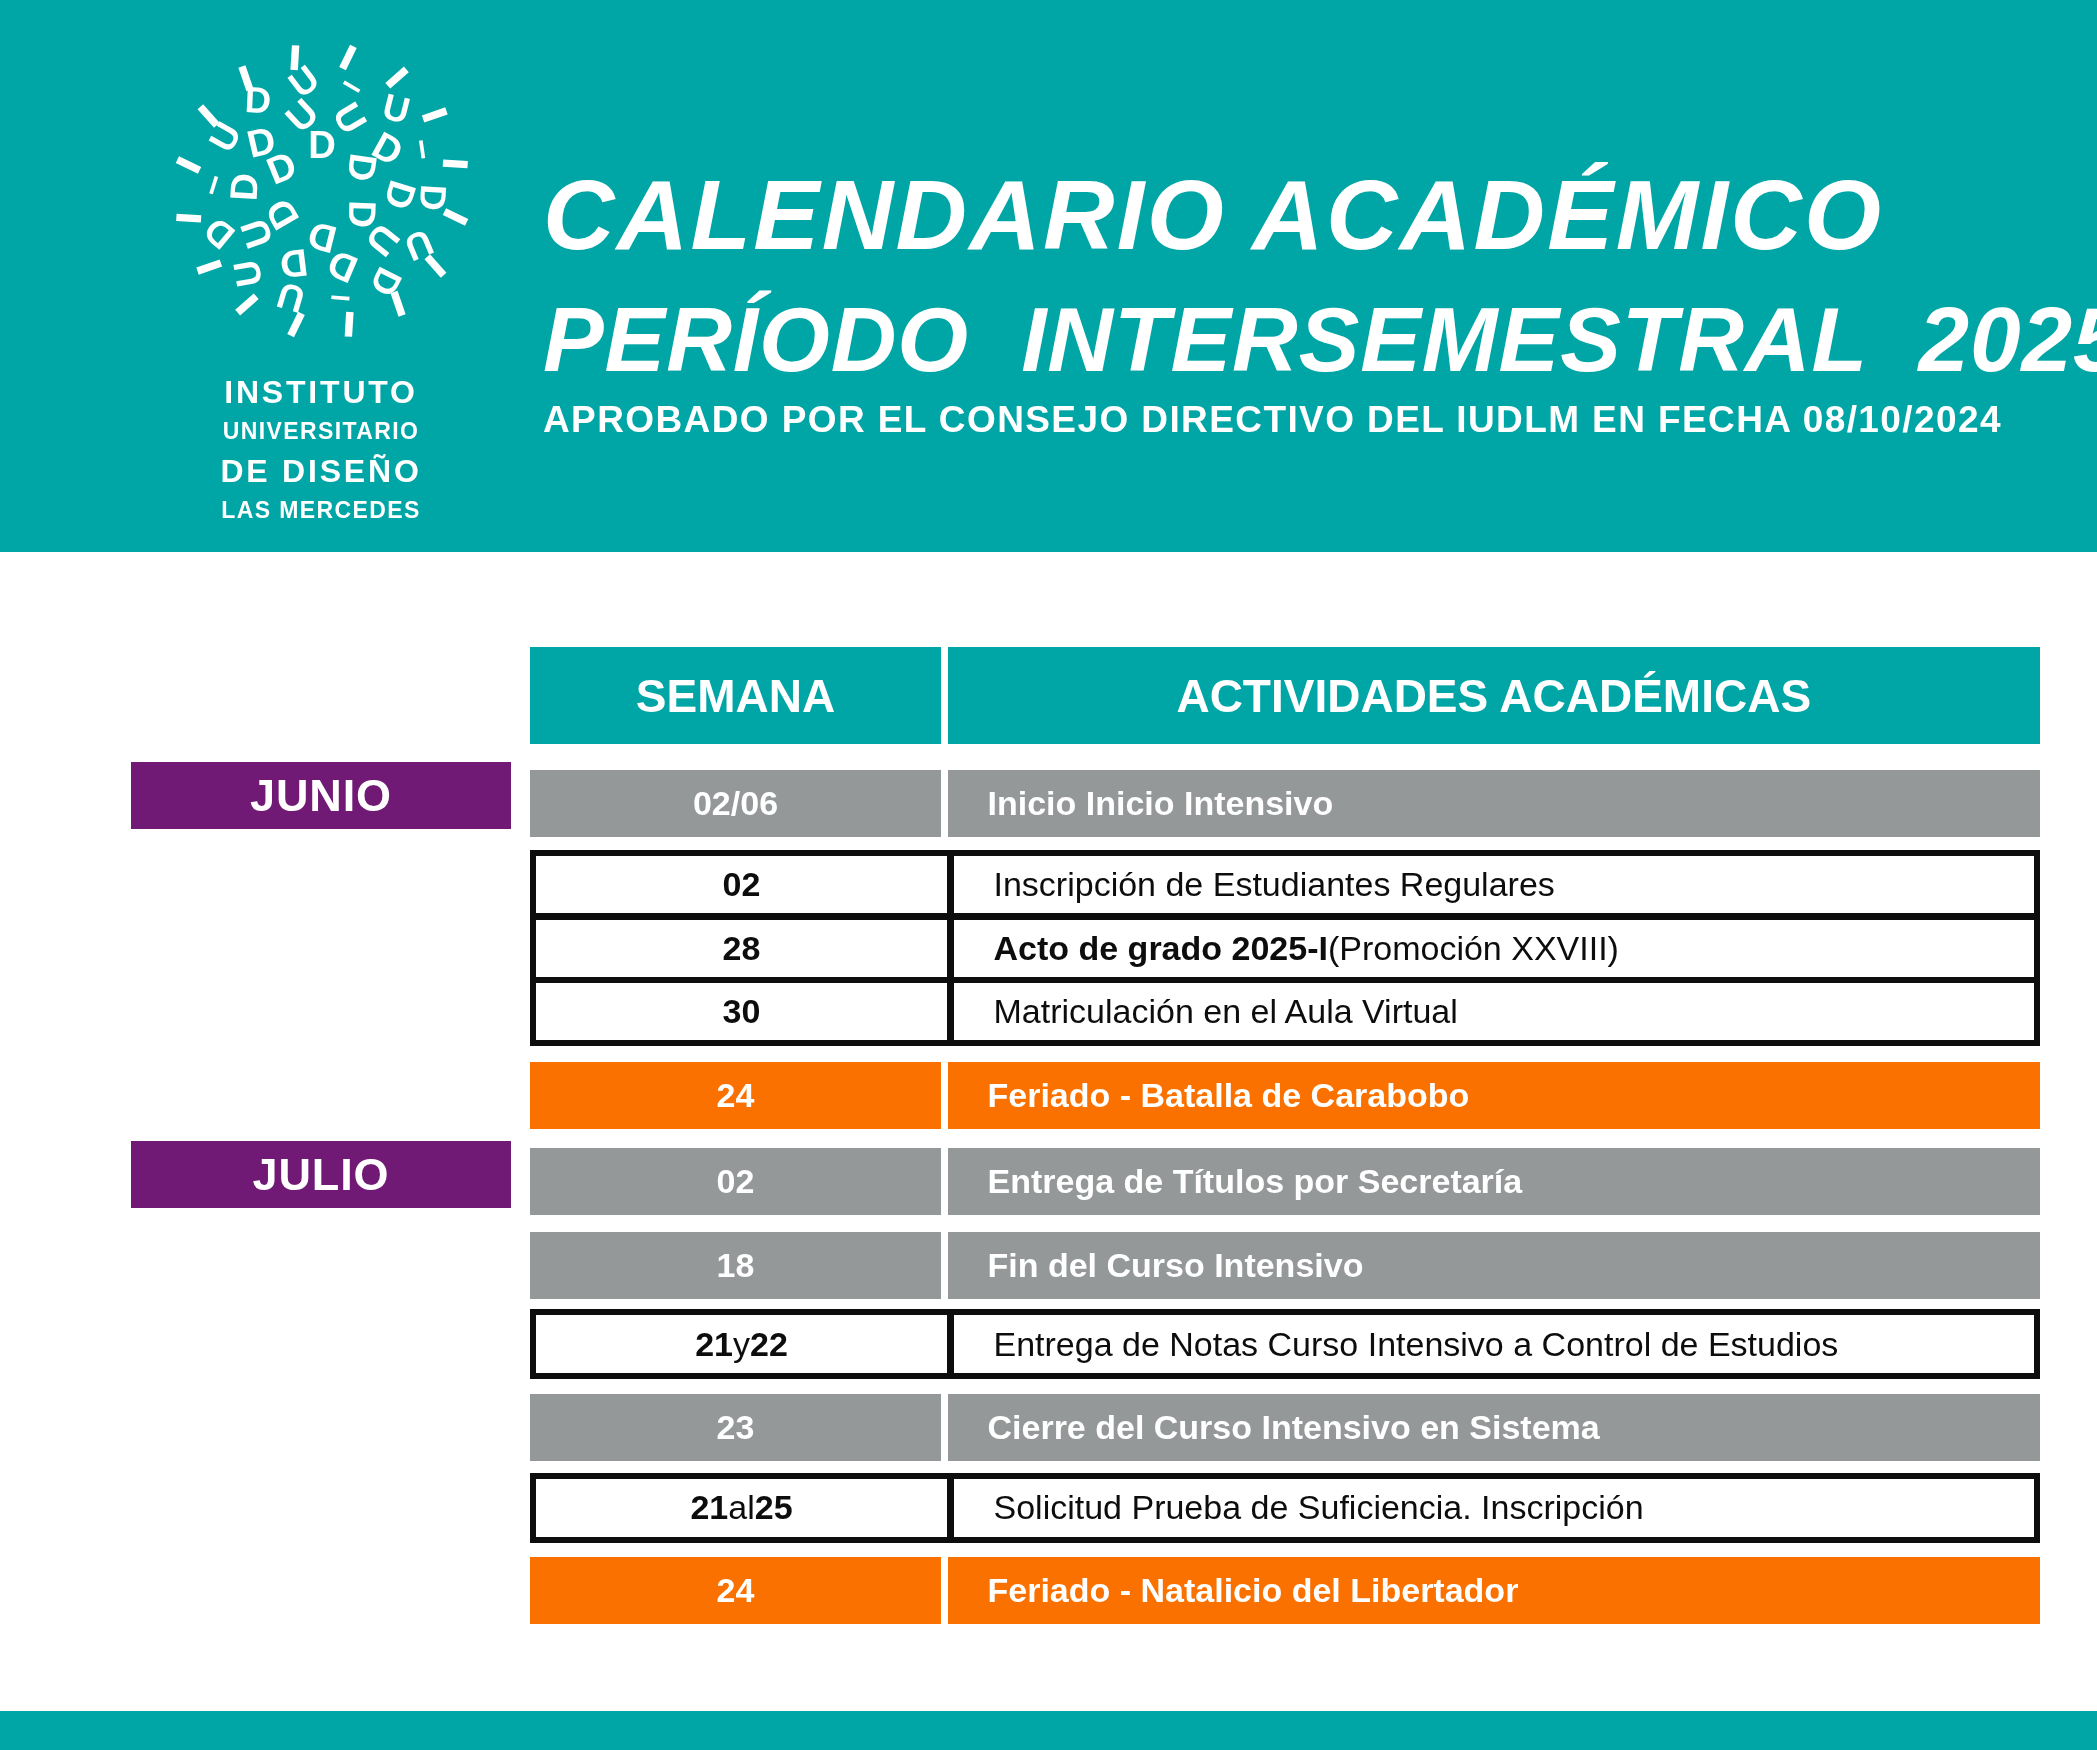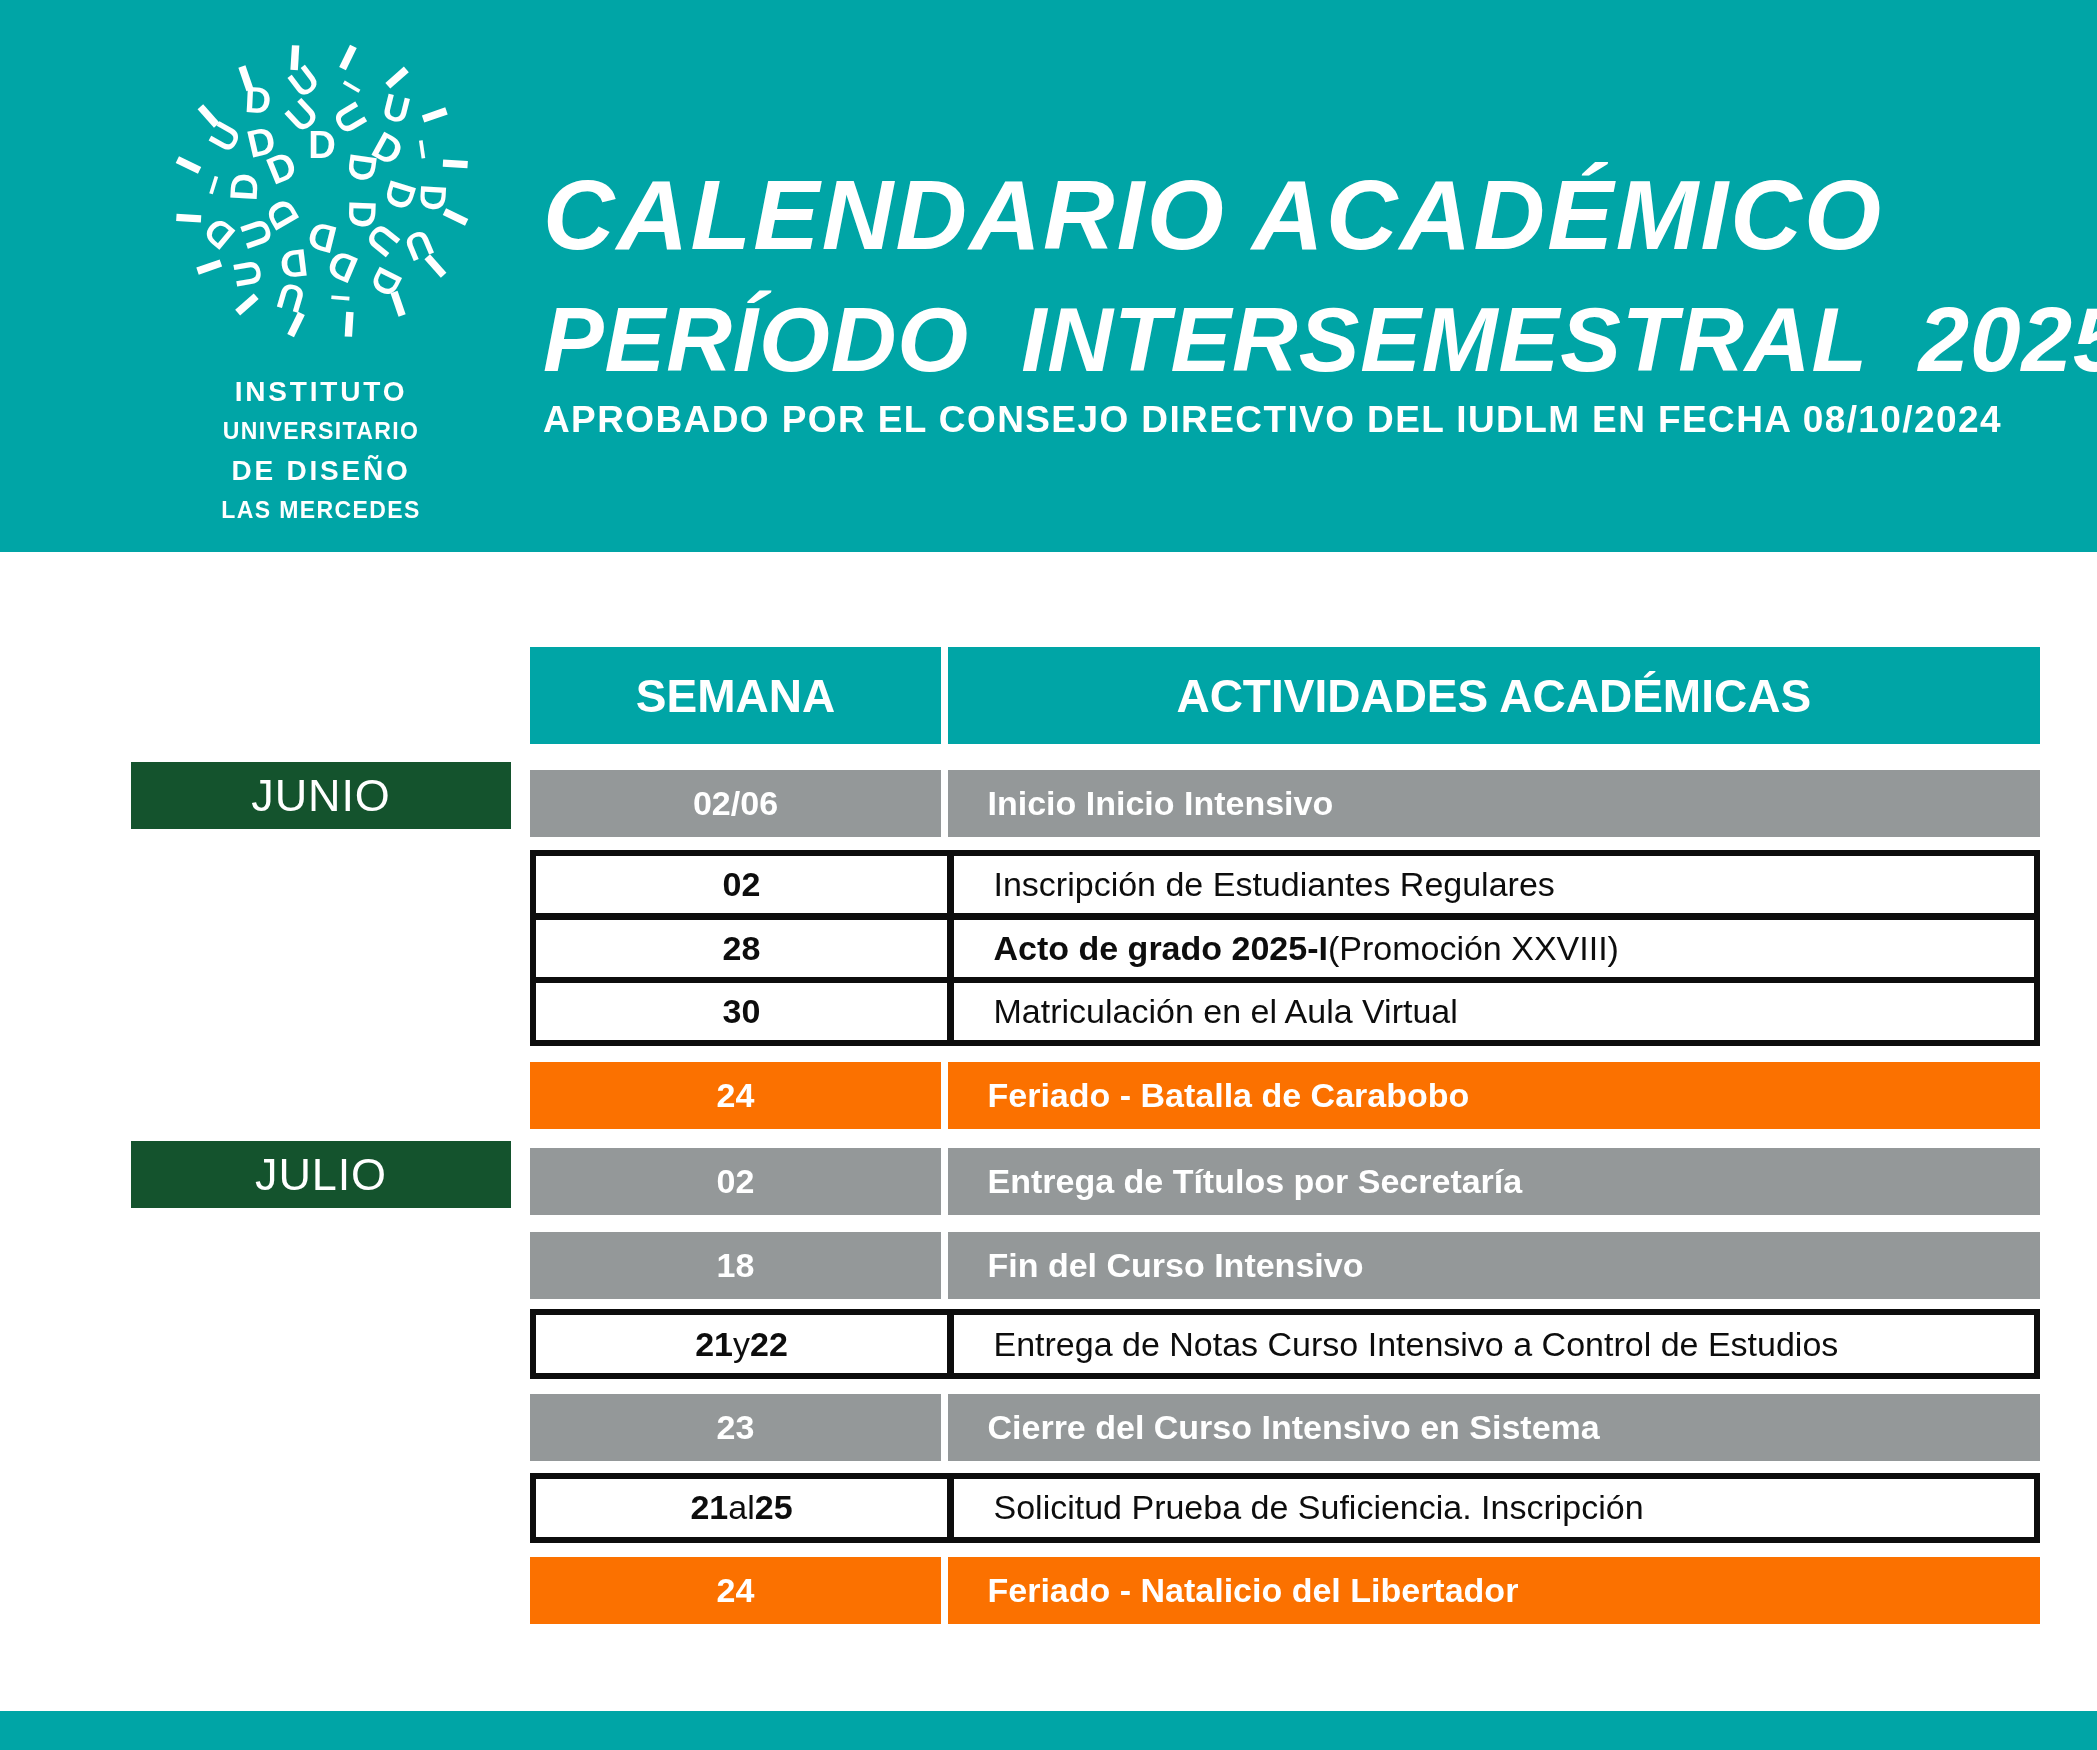--- a/index.html
+++ b/index.html
@@ -6,21 +6,21 @@
   #page{
     position:relative;width:2097px;height:1750px;background:#ffffff;overflow:hidden;
     font-family:"Liberation Sans","DejaVu Sans",sans-serif;
   }
   
   .banner{position:absolute;left:0;top:0;width:2097px;height:552px;background:#00A5A6;}
   .bottom-strip{position:absolute;left:0;top:1711px;width:2097px;height:40px;background:#00A5A6;}
   #sunlogo{position:absolute;left:168px;top:37px;width:308px;height:308px;}
   .logo-glyph{fill:#ffffff;font-family:"Liberation Sans",sans-serif;font-weight:bold;}
   .wordmark{position:absolute;left:172px;top:376px;width:298px;text-align:center;color:#ffffff;font-weight:bold;}
-  .wm-big{font-size:28px;line-height:32px;letter-spacing:2.8px;}
+  .wm-big{font-size:32px;line-height:32px;letter-spacing:2.8px;}
   .wm-small{font-size:23px;line-height:23px;letter-spacing:1.4px;margin-top:12px;}
   .wm-big + .wm-big, .wm-small + .wm-big{margin-top:12px;}
   .title-block{position:absolute;left:543px;top:165px;width:1533px;color:#ffffff;}
   .main-title{font-size:99px;line-height:99px;font-weight:800;letter-spacing:2.3px;white-space:nowrap;font-style:italic;}
   .sub-title{font-size:91px;line-height:91px;font-weight:700;font-style:italic;letter-spacing:0.9px;word-spacing:26px;margin-top:30px;white-space:nowrap;}
   .approval{font-size:37px;line-height:37px;font-weight:700;letter-spacing:1.4px;margin-top:16px;white-space:nowrap;}
   
   .table{position:absolute;left:530px;top:647px;width:1510px;}
   .trow{display:flex;width:100%;}
   .thead{height:97px;}
@@ -39,22 +39,22 @@
   .white-row .wrow{height:58px;}
   .hdiv{height:6.5px;background:#0d0d0d;}
   .white-group .vdiv,.white-row .vdiv{background:#0d0d0d;}
   .white-group .cell,.white-row .cell{color:#0d0d0d;}
   .white-group .week,.white-row .week{font-weight:700;}
   .white-group .act,.white-row .act{font-weight:400;}
   .b{font-weight:700;}
   .r{font-weight:400;}
   .ab{font-weight:800;}
   
-  .month{position:absolute;left:131px;width:380px;height:67px;background:#14532d;color:#ffffff;
-         font-weight:400;font-size:45px;display:flex;align-items:center;justify-content:center;letter-spacing:0.9px;}
+  .month{position:absolute;left:131px;width:380px;height:67px;background:#701a75;color:#ffffff;
+         font-weight:700;font-size:45px;display:flex;align-items:center;justify-content:center;letter-spacing:0.9px;}
   #month-junio{top:762px;}
   #month-julio{top:1141px;}
   
   .mt38{margin-top:26px;} .mt35{margin-top:16.3px;} .mt41{margin-top:19px;}
   .mt23{margin-top:10.7px;} .mt31{margin-top:14.4px;} .mt26{margin-top:12px;}
 </style>
 </head>
 <body>
 
 <div id="page">

